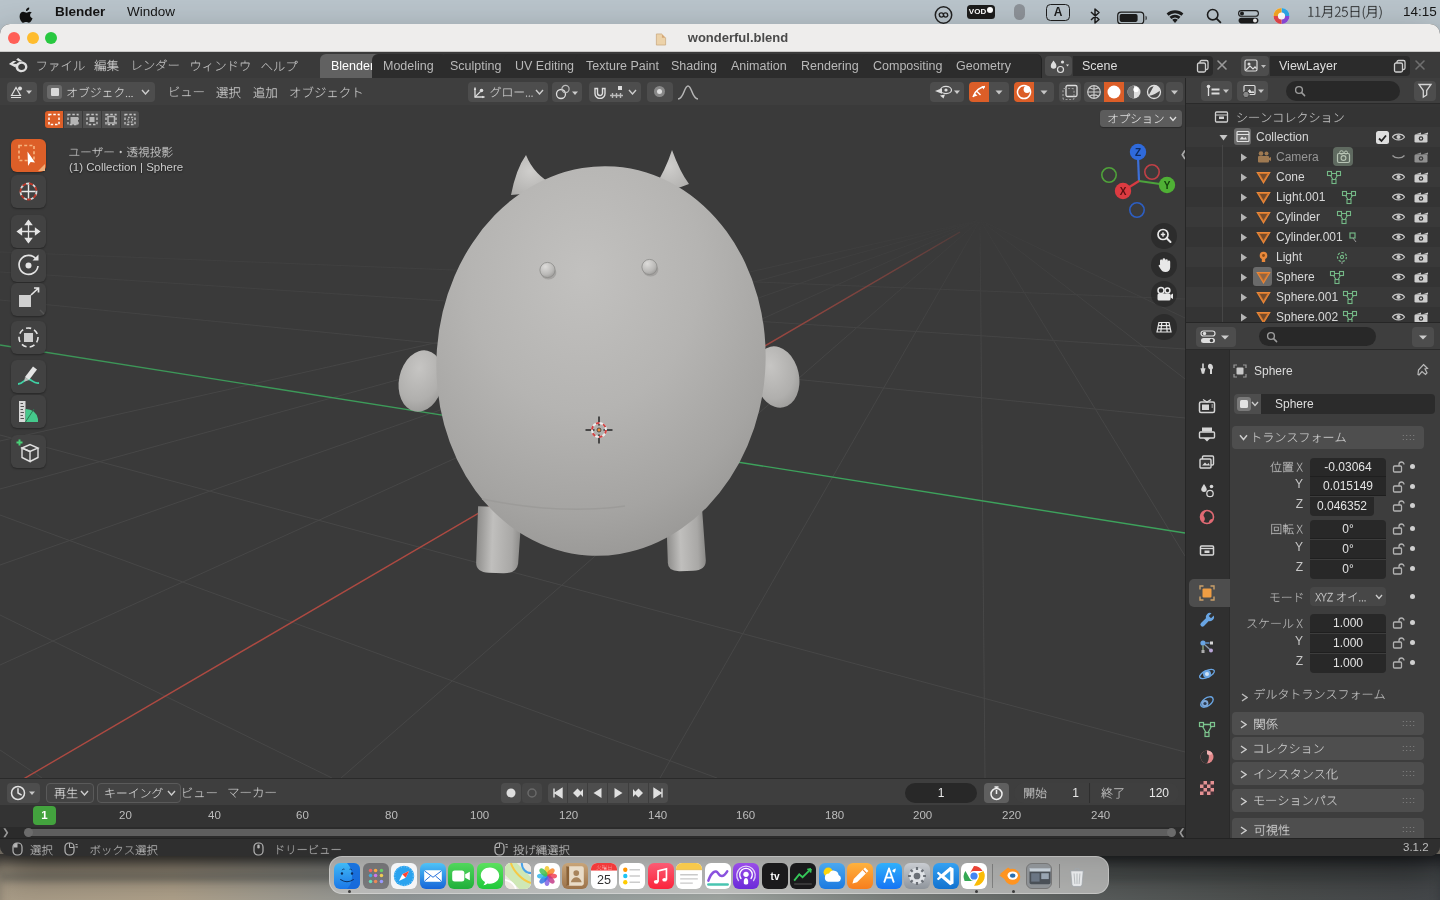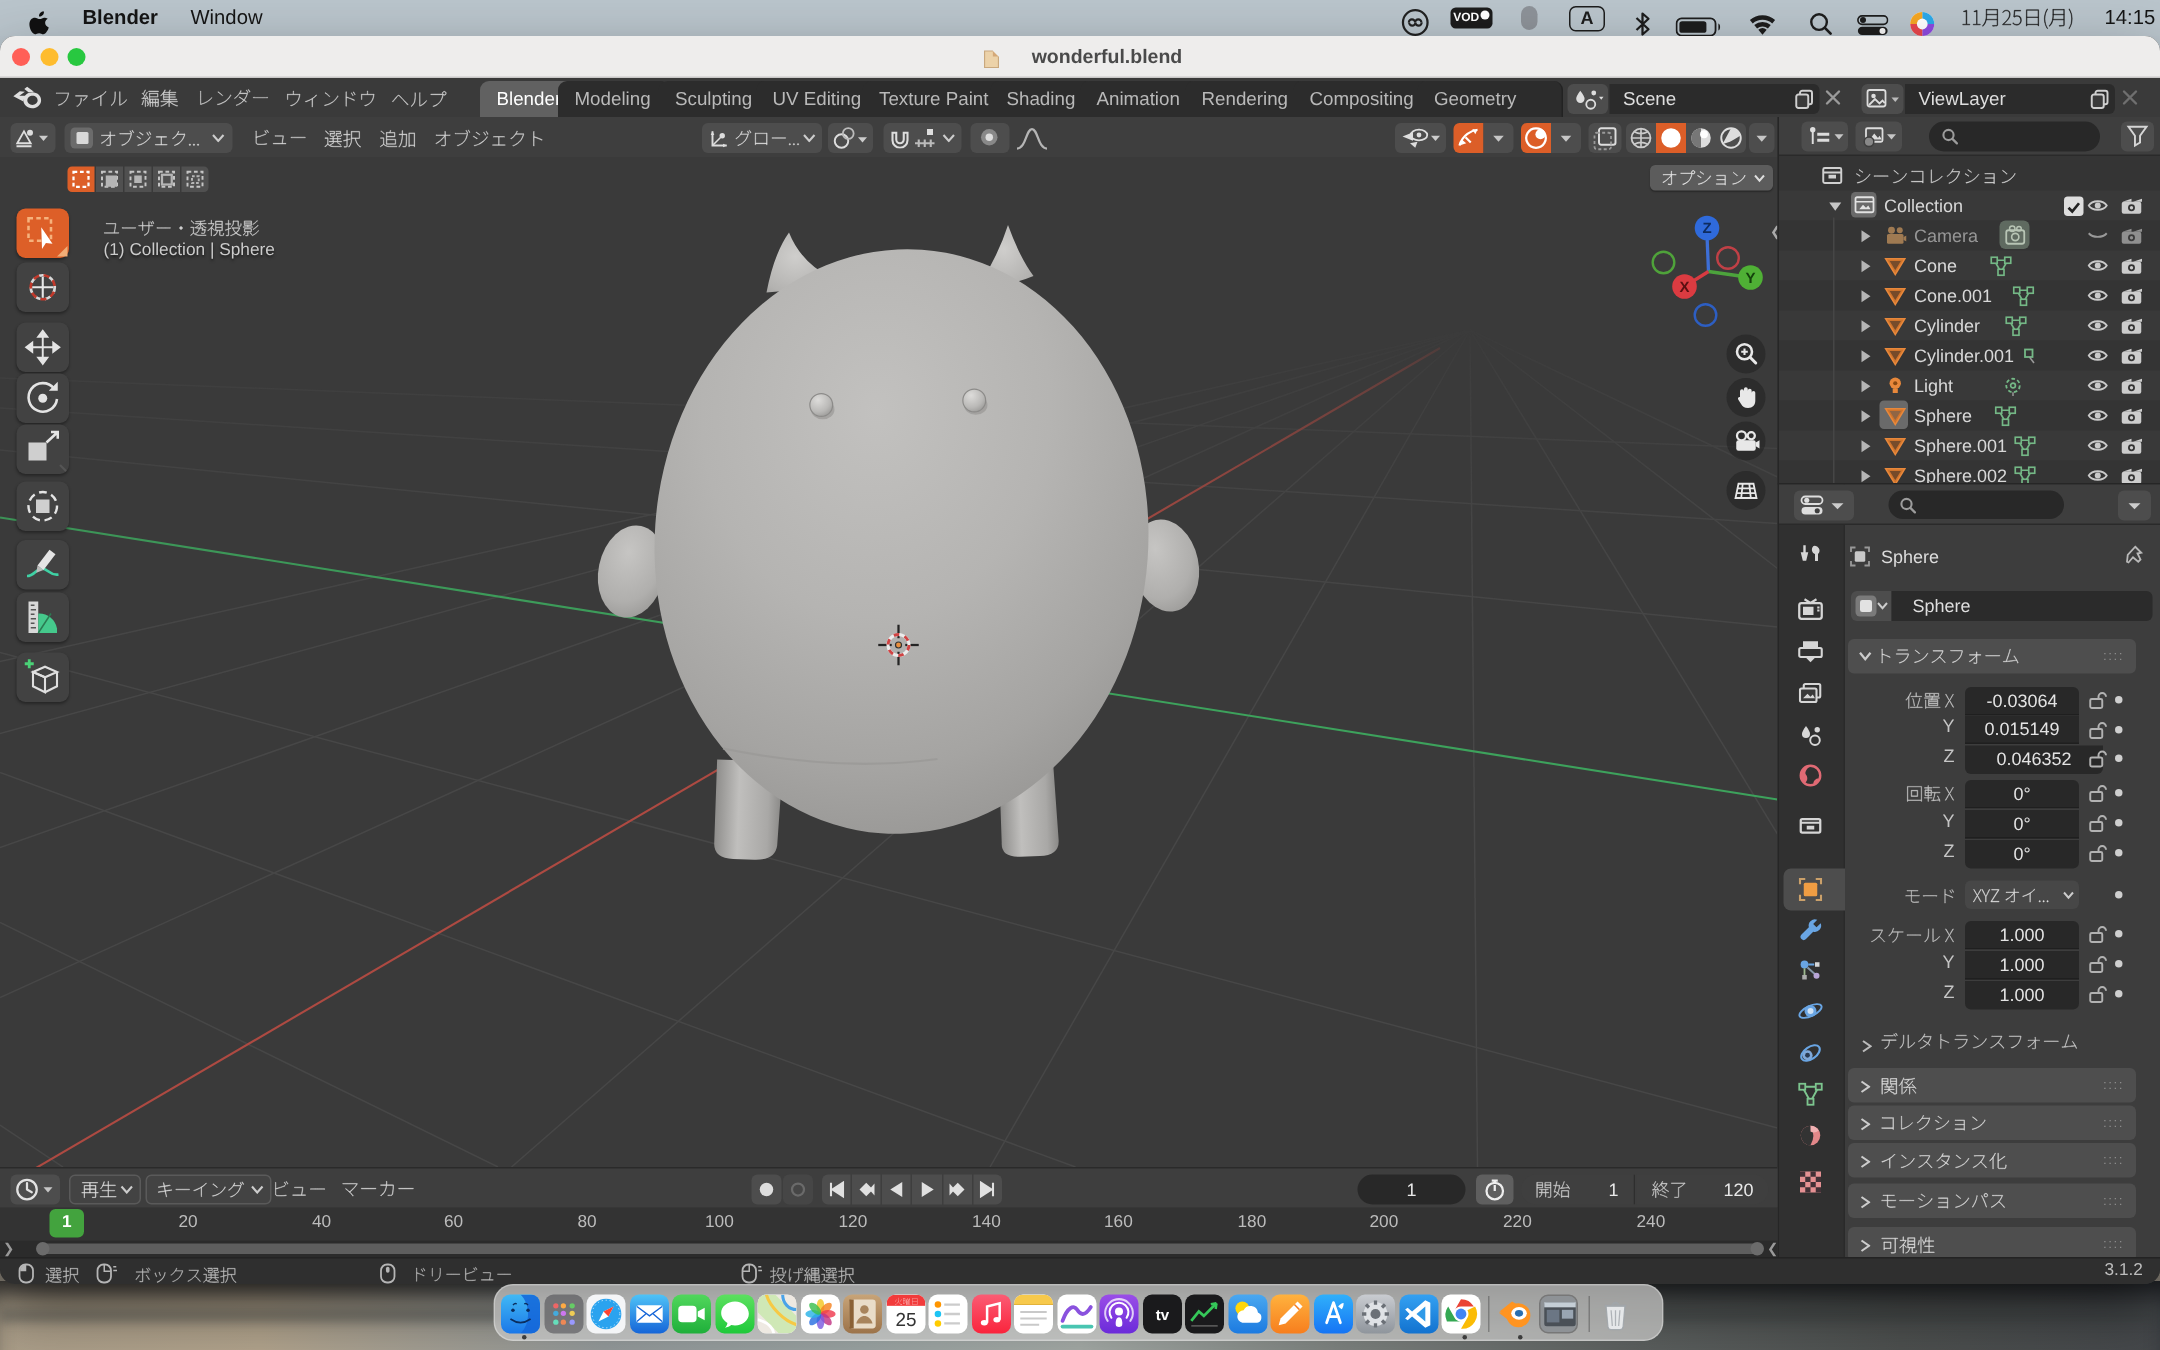--- a/index.html
+++ b/index.html
@@ -649,21 +649,21 @@
             </svg>
           </div>
     <div class="orow" style="top:82px;background:#343434;">
             <svg class="oic" style="left:54px;top:6px;" width="8" height="9" viewBox="0 0 8 9">
               <path d="M1 0.5 7 4.5 1 8.5z" fill="#b5b5b5"></path>
             </svg>
             <svg class="oic" style="left:70px;" width="15" height="14" viewBox="0 0 15 14">
               <path d="M2 3 13 3 7.5 12z" fill="none" stroke="#e8883b" stroke-width="2"></path>
               <path d="M2 3 13 3 7.5 12z" fill="#b55f1d" opacity=".5"></path>
             </svg>
-            <span style="position:absolute;left:90px;">Cone.001</span>
+            <span style="position:absolute;left:90px;">Light.001</span>
             <svg class="oic" style="left:155px;" width="16" height="15" viewBox="0 0 16 15">
               <path d="M3.5 3.5 12.5 3.5 8 11.5z" fill="none" stroke="#74b886" stroke-width="1.1"></path>
               <rect x="1.5" y="1.5" width="4" height="4" fill="#353535" stroke="#74b886" stroke-width="1.1"></rect>
               <rect x="10.5" y="1.5" width="4" height="4" fill="#353535" stroke="#74b886" stroke-width="1.1"></rect>
               <rect x="6" y="9.5" width="4" height="4" fill="#353535" stroke="#74b886" stroke-width="1.1"></rect>
             </svg>
             <svg class="oic" style="left:205px;" width="15" height="14" viewBox="0 0 15 14">
               <path d="M1.5 7a6.5 4.6 0 0 1 12 0 6.5 4.6 0 0 1-12 0z" fill="none" stroke="#c9c9c9" stroke-width="1.2"></path>
               <circle cx="7.5" cy="7" r="2" fill="#c9c9c9"></circle>
             </svg>
@@ -968,21 +968,21 @@
         </svg>
   <span style="position:absolute;left:224px;top:141px;width:5px;height:5px;border-radius:50%;background:#cfcfcf;"></span>
   <div class="prow" style="right:137px;top:154.0px;color:#c6c6c6;">Y</div>
   <div class="pfield" style="left:124px;top:154.0px;width:76px;border-radius:0;border-bottom:1px solid #1f1f1f;">0.015149</div>
   <svg style="position:absolute;left:205px;top:157px;" width="14" height="14" viewBox="0 0 14 14">
           <rect x="2.5" y="6" width="8" height="6" rx="1" fill="none" stroke="#b2b2b2" stroke-width="1.3"></rect>
           <path d="M8 6V4.5a2.5 2.5 0 0 1 5 0" fill="none" stroke="#b2b2b2" stroke-width="1.3"></path>
         </svg>
   <span style="position:absolute;left:224px;top:161px;width:5px;height:5px;border-radius:50%;background:#cfcfcf;"></span>
   <div class="prow" style="right:137px;top:173.5px;color:#c6c6c6;">Z</div>
-  <div class="pfield" style="left:124px;top:173.5px;width:92px;border-radius:0 0 4px 4px;border-bottom:none;">0.046352</div>
+  <div class="pfield" style="left:124px;top:173.5px;width:64px;border-radius:0 0 4px 4px;border-bottom:none;">0.046352</div>
   <svg style="position:absolute;left:205px;top:176px;" width="14" height="14" viewBox="0 0 14 14">
           <rect x="2.5" y="6" width="8" height="6" rx="1" fill="none" stroke="#b2b2b2" stroke-width="1.3"></rect>
           <path d="M8 6V4.5a2.5 2.5 0 0 1 5 0" fill="none" stroke="#b2b2b2" stroke-width="1.3"></path>
         </svg>
   <span style="position:absolute;left:224px;top:180px;width:5px;height:5px;border-radius:50%;background:#cfcfcf;"></span>
   <div class="prow" style="right:137px;top:196.5px;color:#c6c6c6;">
           <svg width="32" height="12" viewBox="0 0 32.00 11.64" style="display:block;margin-top:3.7px;">
             <path d="M3.5 4.1L3.5 7.4L7.1 7.4L7.1 4.1L3.5 4.1ZM3.1 3.7L7.5 3.7L7.5 7.8L3.1 7.8L3.1 3.7ZM0.5 1.1L10.1 1.1L10.1 11.1L9.8 11.1L9.8 1.4L0.9 1.4L0.9 11.1L0.5 11.1L0.5 1.1ZM0.7 10.1L10.0 10.1L10.0 10.5L0.7 10.5L0.7 10.1ZM17.5 1.6L22.0 1.6L22.0 1.9L17.5 1.9L17.5 1.6ZM16.9 5.0L22.4 5.0L22.4 5.4L16.9 5.4L16.9 5.0ZM18.8 5.2L19.2 5.3Q19.1 5.9 18.9 6.6Q18.8 7.3 18.6 8.0Q18.4 8.7 18.2 9.3Q18.1 10.0 17.9 10.5L17.6 10.4Q17.7 9.9 17.9 9.2Q18.1 8.6 18.3 7.9Q18.4 7.1 18.6 6.4Q18.7 5.7 18.8 5.2ZM16.7 10.4Q17.3 10.3 18.2 10.2Q19.0 10.2 20.0 10.1Q21.0 10.0 22.0 9.9L22.0 10.3Q21.0 10.4 20.1 10.4Q19.1 10.5 18.3 10.6Q17.4 10.6 16.7 10.7L16.7 10.4ZM20.5 7.5L20.8 7.4Q21.2 7.9 21.5 8.6Q21.8 9.2 22.1 9.9Q22.3 10.5 22.4 11.0L22.1 11.1Q22.0 10.6 21.7 10.0Q21.5 9.4 21.2 8.7Q20.9 8.1 20.5 7.5ZM12.0 1.9L16.9 1.9L16.9 2.3L12.0 2.3L12.0 1.9ZM11.8 8.6L17.1 8.6L17.1 8.9L11.8 8.9L11.8 8.6ZM14.3 0.5L14.6 0.5L14.6 3.6L14.3 3.6L14.3 0.5ZM14.3 3.6L14.6 3.6L14.6 7.1L14.6 7.1L14.6 11.1L14.3 11.1L14.3 7.1L14.3 7.1L14.3 3.6ZM12.6 5.5L12.6 7.0L16.3 7.0L16.3 5.5L12.6 5.5ZM12.6 3.8L12.6 5.2L16.3 5.2L16.3 3.8L12.6 3.8ZM12.3 3.4L16.7 3.4L16.7 7.3L12.3 7.3L12.3 3.4ZM25.8 10.3L28.4 5.9L26.0 1.7L26.5 1.7L28.0 4.4Q28.1 4.7 28.3 4.9Q28.5 5.2 28.7 5.5L28.7 5.5Q28.9 5.2 29.1 4.9Q29.2 4.7 29.4 4.4L30.9 1.7L31.3 1.7L28.9 5.9L31.5 10.3L31.0 10.3L29.5 7.6Q29.3 7.3 29.1 6.9Q28.9 6.6 28.6 6.2L28.6 6.2Q28.4 6.6 28.2 6.9Q28.0 7.3 27.8 7.6L26.3 10.3L25.8 10.3Z" fill="#c6c6c6" stroke="#c6c6c6" stroke-width="0.3"></path>
           </svg>
         </div>

